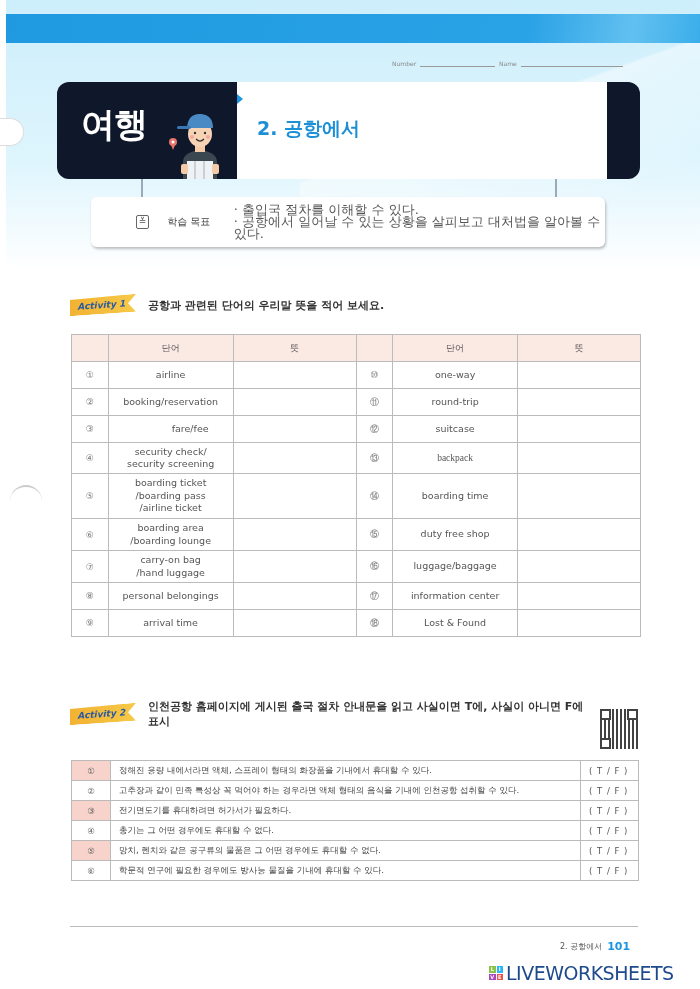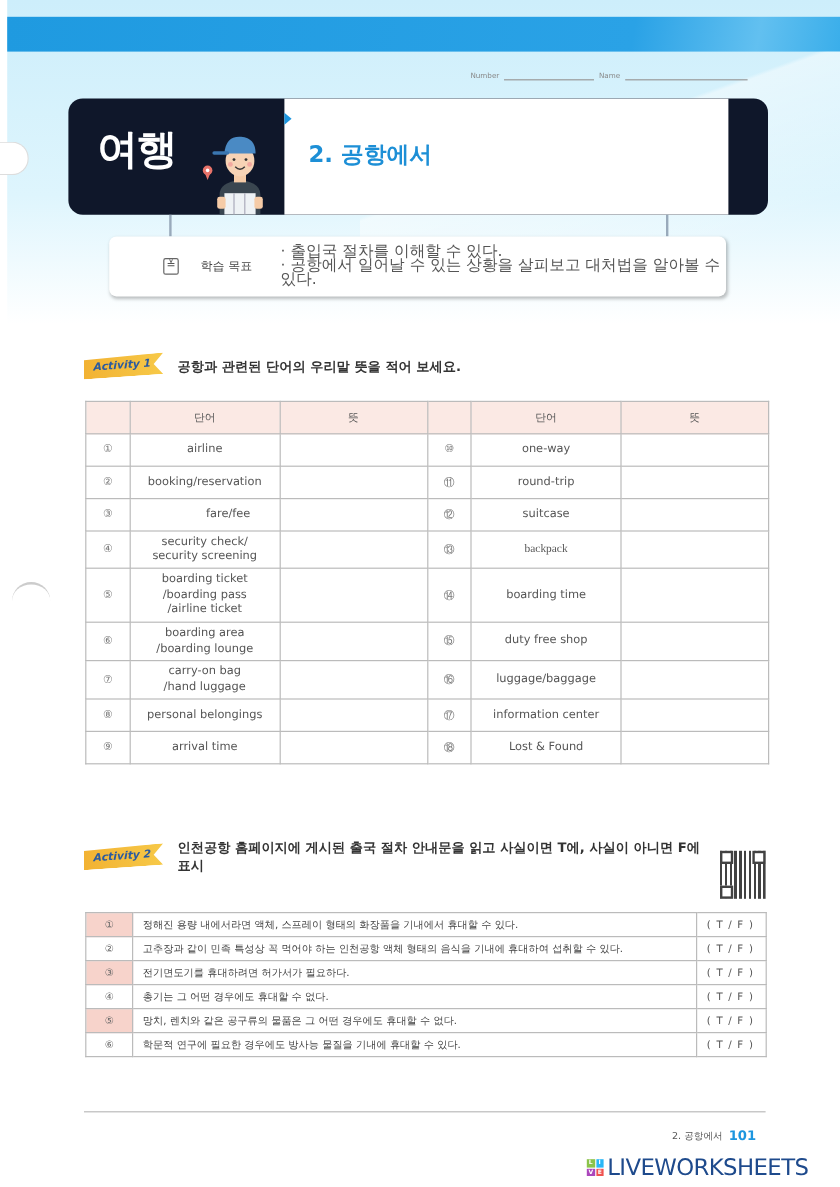--- a/index.html
+++ b/index.html
@@ -216,21 +216,21 @@
 
   <table class="tf">
     <tbody id="tf-body">
         <tr class="pink">
           <td class="n">①</td>
 <td>정해진 용량 내에서라면 액체, 스프레이 형태의 화장품을 기내에서 휴대할 수 있다.</td>
 <td class="a">( T / F )</td>
         </tr>
         <tr>
           <td class="n">②</td>
-<td>고추장과 같이 민족 특성상 꼭 먹어야 하는 인천공항 액체 형태의 음식을 기내에 휴대하여 섭취할 수 있다.</td>
+<td>고추장과 같이 민족 특성상 꼭 먹어야 하는 경우라면 액체 형태의 음식을 기내에 인천공항 섭취할 수 있다.</td>
 <td class="a">( T / F )</td>
         </tr>
         <tr class="pink">
           <td class="n">③</td>
 <td>전기면도기를 휴대하려면 허가서가 필요하다.</td>
 <td class="a">( T / F )</td>
         </tr>
         <tr>
           <td class="n">④</td>
 <td>총기는 그 어떤 경우에도 휴대할 수 없다.</td>

